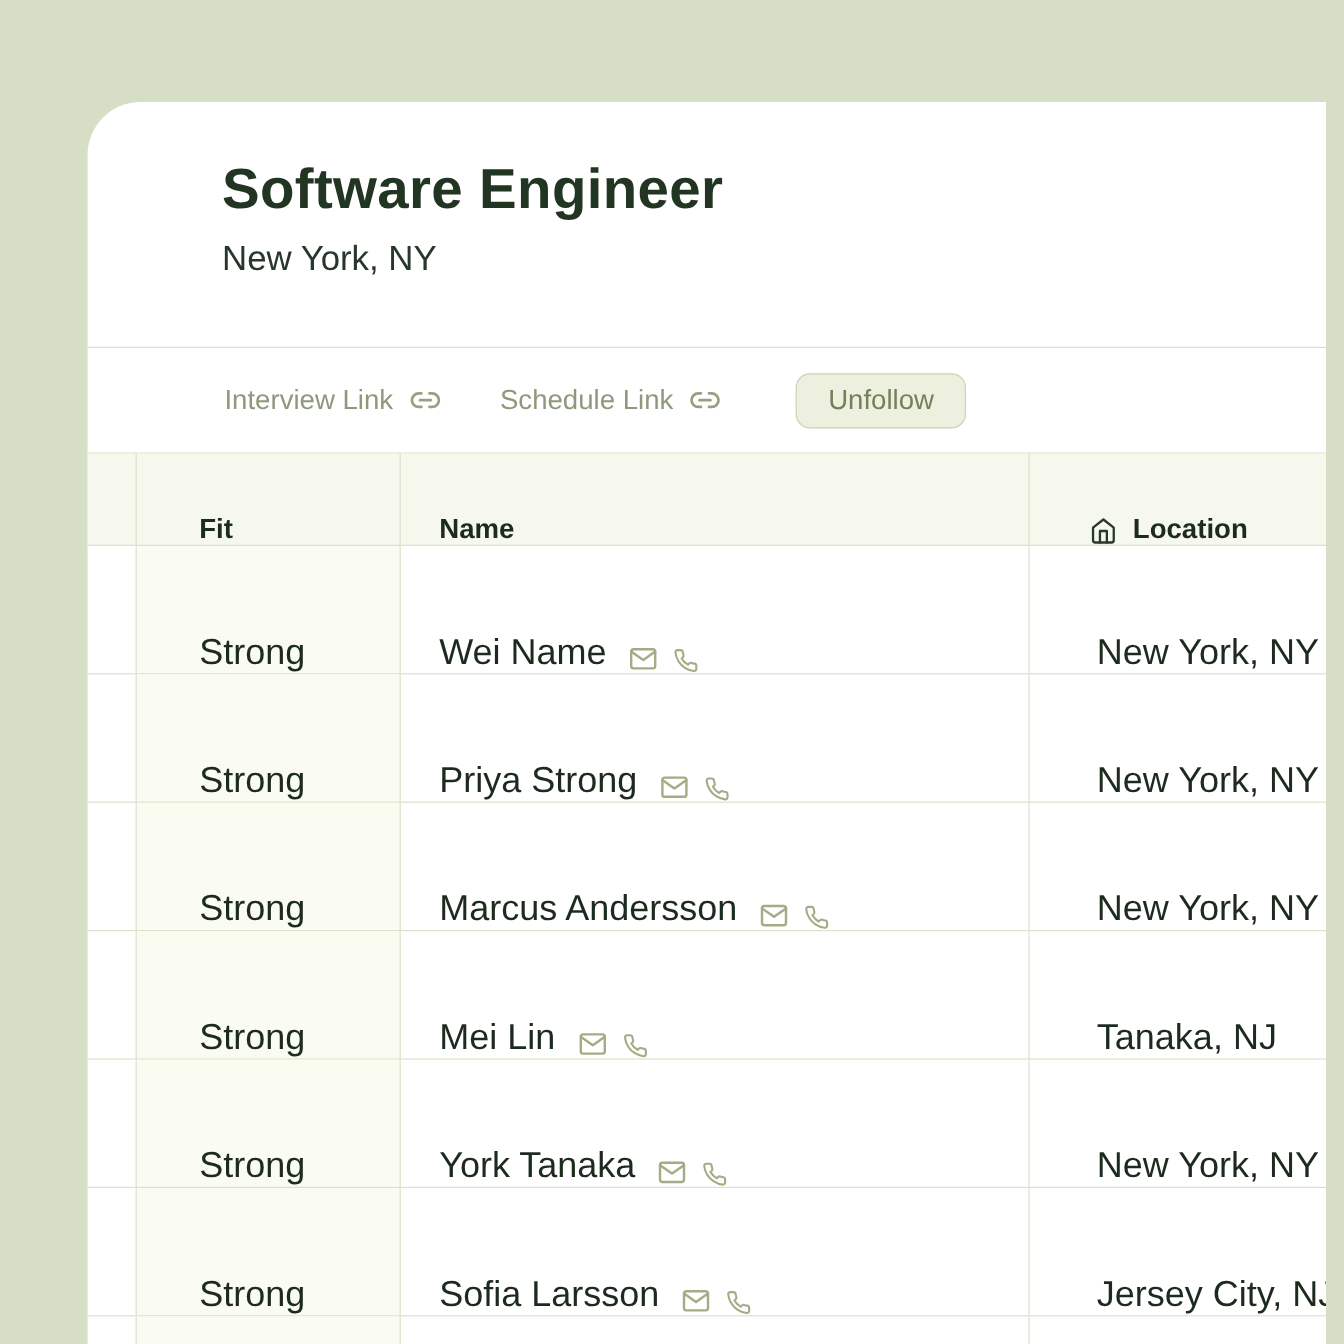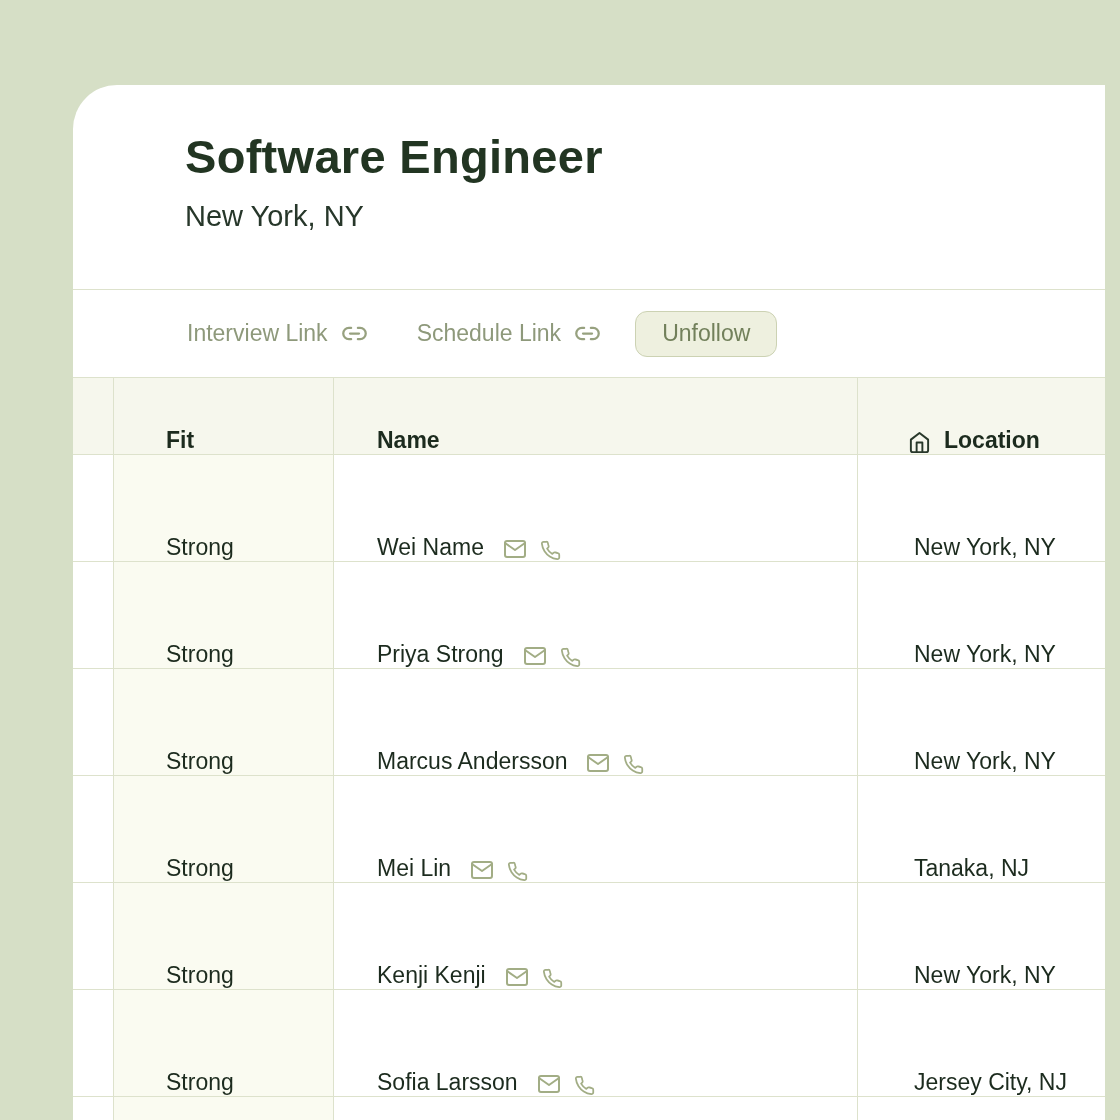--- a/index.html
+++ b/index.html
@@ -56,21 +56,21 @@
     border-bottom:1.5px solid var(--border);
   }
   .link-item{
     display:flex;gap:13px;
     color:var(--muted);
     font-size:23px;font-weight:500;
     cursor:pointer;
   }
   .link-item + .link-item{margin-left:49px;}
   .unfollow{
-    margin-left:34px;
+    margin-left:62px;
     height:46px;
     padding:0 26px;
     font-size:23px;
     font-family:inherit;
     color:var(--btn-text);
     background:var(--btn-bg);
     border:1.5px solid var(--btn-border);
     border-radius:12px;
     cursor:pointer;
   }
@@ -82,25 +82,25 @@
   .trow.thead{height:77px;background:var(--header-bg);}
   .trow.data{height:107px;}
   .cell{
     display:flex;align-items:flex-end;
     border-bottom:1.5px solid var(--border);
     overflow:hidden;white-space:nowrap;
   }
   .cell.fit,.cell.name,.cell.loc{border-left:1.5px solid var(--border);}
   .trow.data .cell.fit{background:var(--fit-bg);}
   .cell.fit{padding-left:52px;}
-  .cell.name{padding-left:43px;}
+  .cell.name{padding-left:32px;}
   .cell.loc{padding-left:56px;}
   .thead .cell{font-size:23px;font-weight:700;color:var(--text);}
   .thead .cell.loc{padding-left:50px;gap:13px;}
-  .fit-text,.name-text,.loc-text{font-size:23px;color:var(--text);}
+  .fit-text,.name-text,.loc-text{font-size:30px;color:var(--text);}
   .cell.name .icon.mail{margin-left:19px;}
   .cell.name .icon.phone{margin-left:13px;}
   .icon{display:inline-flex;flex:none;}
   .icon svg{width:100%;height:100%;fill:none;stroke:currentColor;stroke-width:2;stroke-linecap:round;stroke-linejoin:round;}
   .icon.link{width:27px;height:27px;color:#97a17f;}
   .icon.home{width:23px;height:23px;color:#28382a;}
   .icon.mail{width:24px;height:24px;color:var(--icon-olive);}
   .icon.phone{width:21px;height:21px;color:var(--icon-olive);}
 </style>
 </head>
@@ -252,21 +252,21 @@
       <span class="loc-text">Tanaka, NJ</span>
     </div>
   </div>
 
   <div class="trow data">
     <div class="cell stub"></div>
     <div class="cell fit">
       <span class="fit-text">Strong</span>
     </div>
     <div class="cell name">
-      <span class="name-text">Kenji Kenji</span>
+      <span class="name-text">York Tanaka</span>
       <span class="icon mail">
               <svg viewBox="0 0 24 24">
                 <rect x="2" y="4" width="20" height="16" rx="2"></rect>
                 <polyline points="22,6 12,13 2,6"></polyline>
               </svg>
             </span>
       <span class="icon phone">
               <svg viewBox="0 0 24 24">
                 <path d="M22 16.92v3a2 2 0 0 1-2.18 2 19.79 19.79 0 0 1-8.63-3.07 19.5 19.5 0 0 1-6-6 19.79 19.79 0 0 1-3.07-8.67A2 2 0 0 1 4.11 2h3a2 2 0 0 1 2 1.72 12.84 12.84 0 0 0 .7 2.81 2 2 0 0 1-.45 2.11L8.09 9.91a16 16 0 0 0 6 6l1.27-1.27a2 2 0 0 1 2.11-.45 12.84 12.84 0 0 0 2.81.7A2 2 0 0 1 22 16.92z"></path>
               </svg>

